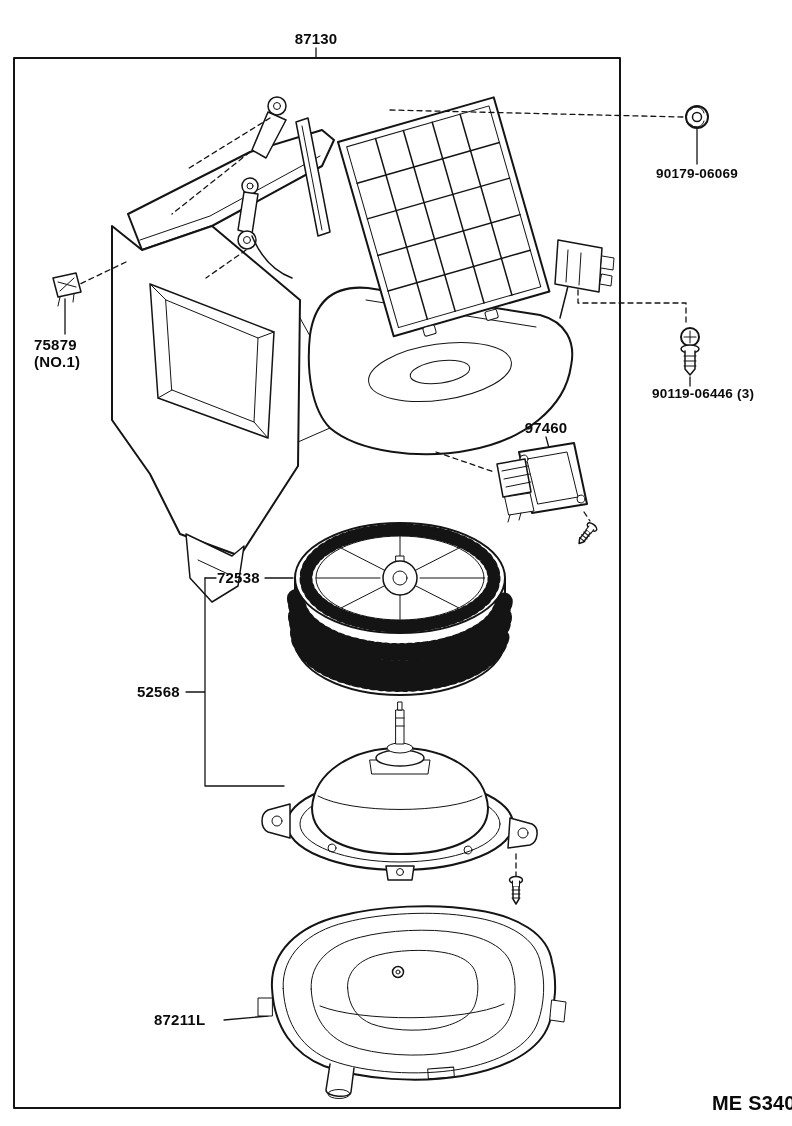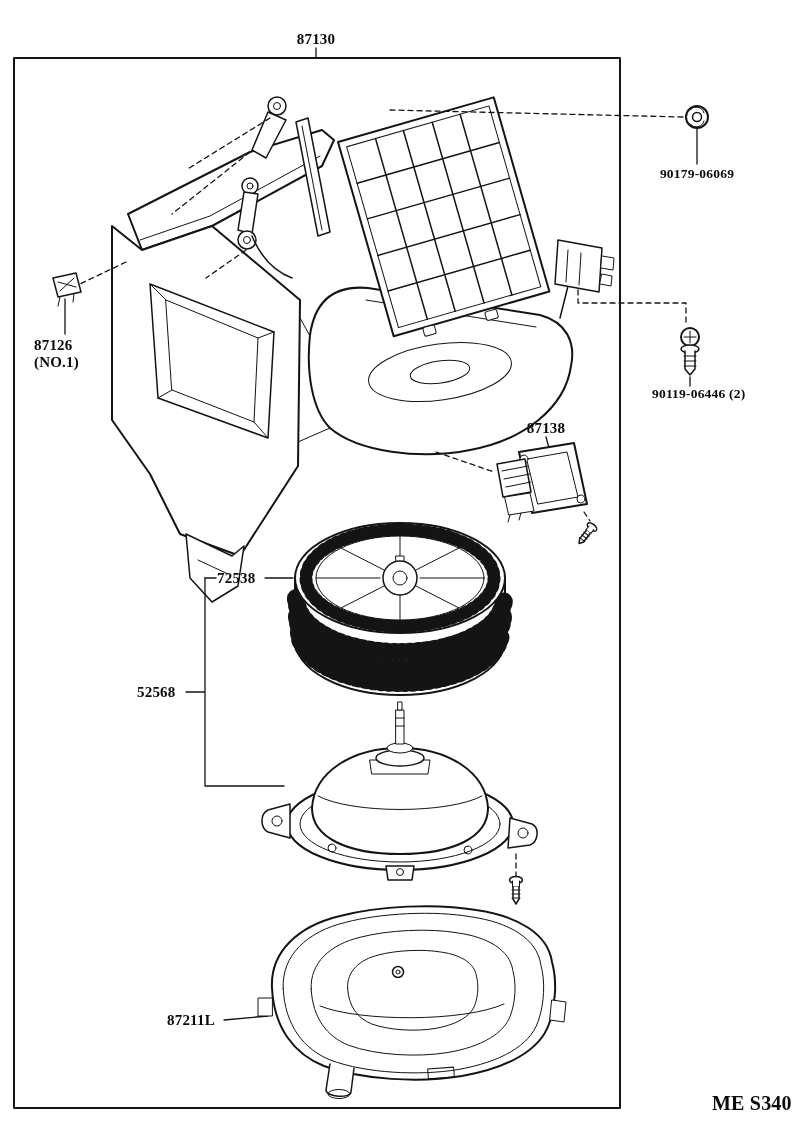--- a/index.html
+++ b/index.html
@@ -1,17 +1,17 @@
 <!DOCTYPE html>
 <html><head>
 <meta charset="utf-8">
 <style>
   html,body{margin:0;padding:0;background:#fff;}
   .page{position:relative;width:792px;height:1126px;background:#fff;overflow:hidden;
-        font-family:Liberation Serif, serif;}
+        font-family:Liberation Sans, sans-serif;}
   .page svg{position:absolute;left:0;top:0;}
   svg *{stroke:#141414;fill:none;stroke-linecap:round;stroke-linejoin:round;}
   .s1{stroke-width:1;}
   .s15{stroke-width:1.5;}
   .s2{stroke-width:2;}
   .fw{fill:#ffffff;}
   .lead{stroke-width:1.3;}
   .dash{stroke-width:1.3;stroke-dasharray:5 4;}
   .vring{stroke-width:13;stroke-dasharray:2.5 5;}
   .vband{stroke-dasharray:2.5 5.5;}
@@ -195,29 +195,29 @@
     <rect class="s1" x="428" y="1068" width="26" height="10" transform="rotate(-4 441 1073)"></rect>
     <path class="s1" d="M320,1006 C360,1022 464,1022 504,1004"></path>
   </g>
 </svg>
 
 <div class="plabel center" style="left:316px;top:31px">87130</div>
 
 <div class="plabel small center" style="left:697px;top:167px">90179-06069</div>
 
 <div class="plabel" style="left:34px;top:337px">
-  <span>87126</span><br>
+  <span>75879</span><br>
   <span>(NO.1)</span>
 </div>
 
-<div class="plabel small" style="left:652px;top:387px">90119-06446 (2)</div>
-
-<div class="plabel center" style="left:546px;top:420px">87138</div>
+<div class="plabel small" style="left:652px;top:387px">90119-06446 (3)</div>
+
+<div class="plabel center" style="left:546px;top:420px">97460</div>
 
 <div class="plabel" style="left:217px;top:570px">72538</div>
 
 <div class="plabel" style="left:137px;top:684px">52568</div>
 
-<div class="plabel" style="left:167px;top:1012px">87211L</div>
+<div class="plabel" style="left:154px;top:1012px">87211L</div>
 
 <div class="plabel" style="left:712px;top:1092px;font-size:20px">ME S340</div>
 
 </div>
 
 </body></html>

